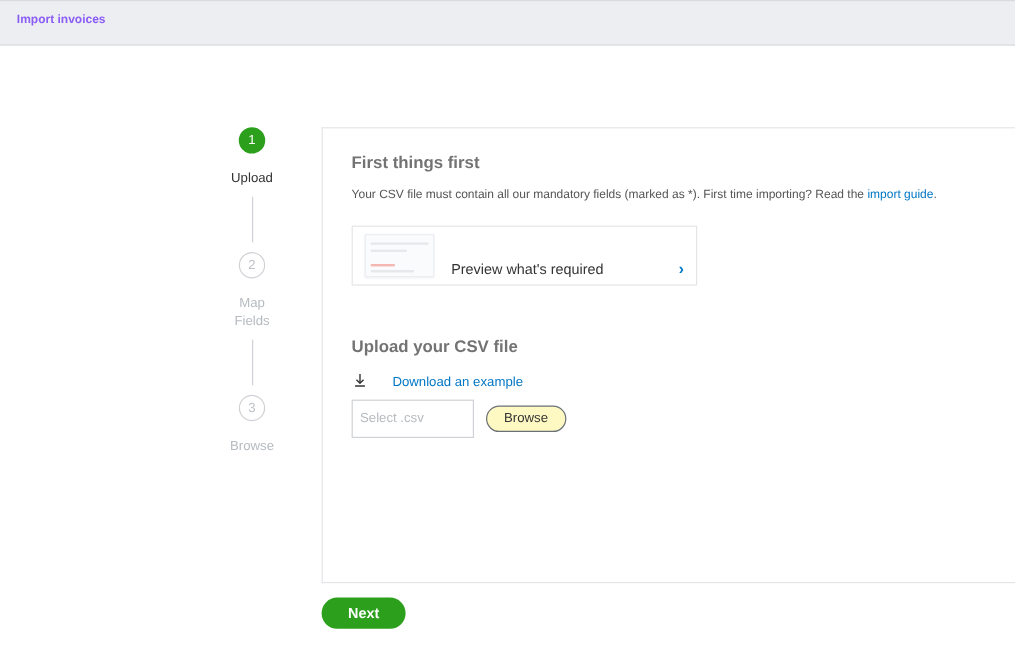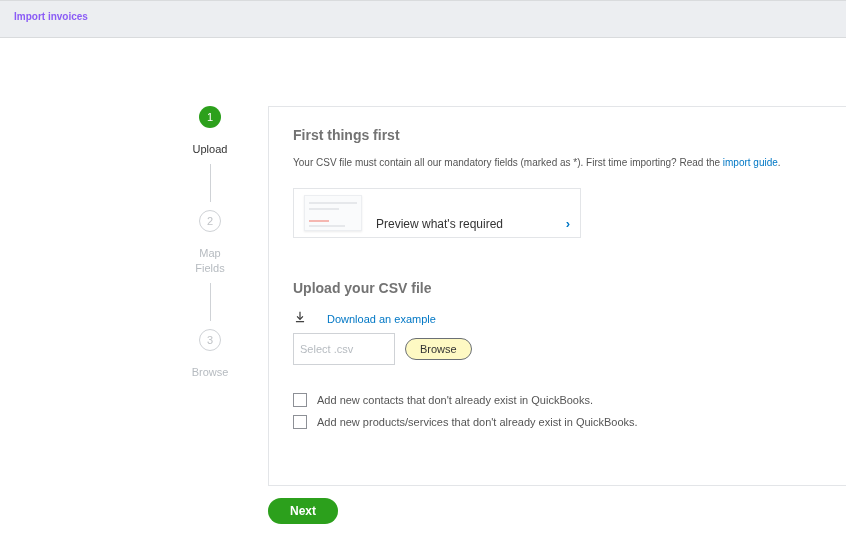--- a/index.html
+++ b/index.html
@@ -275,30 +275,20 @@
         </span>
         <a href="#">Download an example</a>
       </div>
 
       <div class="file-row">
         <input type="text" class="file-input" readonly="" placeholder="Select .csv" style="">
         <button class="browse-btn">Browse</button>
       </div>
 
 
-      <div class="checkbox-group">
-        <div class="chk-row">
-          <input type="checkbox" id="c1" style="">
-          <label for="c1">Add new contacts that don't already exist in QuickBooks.</label>
-        </div>
-        <div class="chk-row">
-          <input type="checkbox" id="c2" style="">
-          <label for="c2">Add new products/services that don't already exist in QuickBooks.</label>
-        </div>
-      </div>
     </div>
 
   </div>
 </div>
 
 <div class="footer-row">
   <button class="next-btn">Next</button>
 </div>
 
 </body></html>

